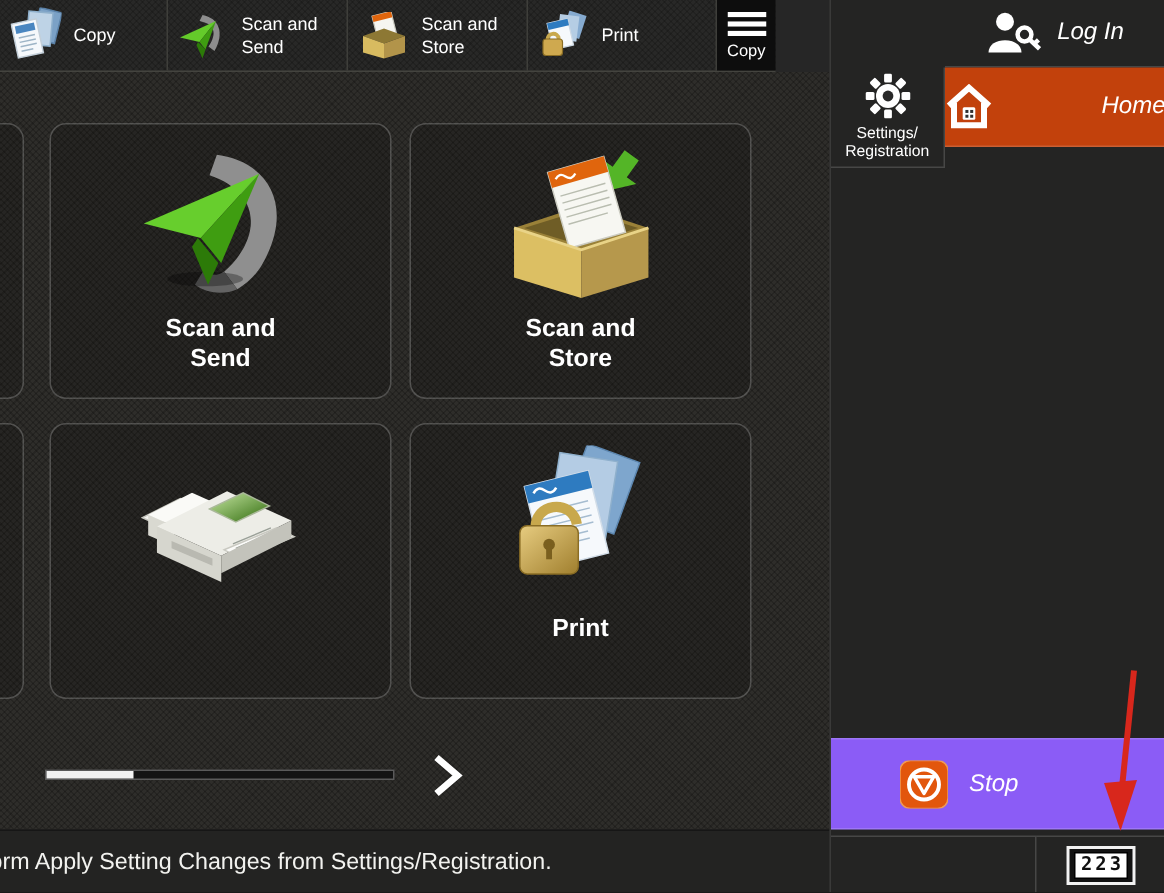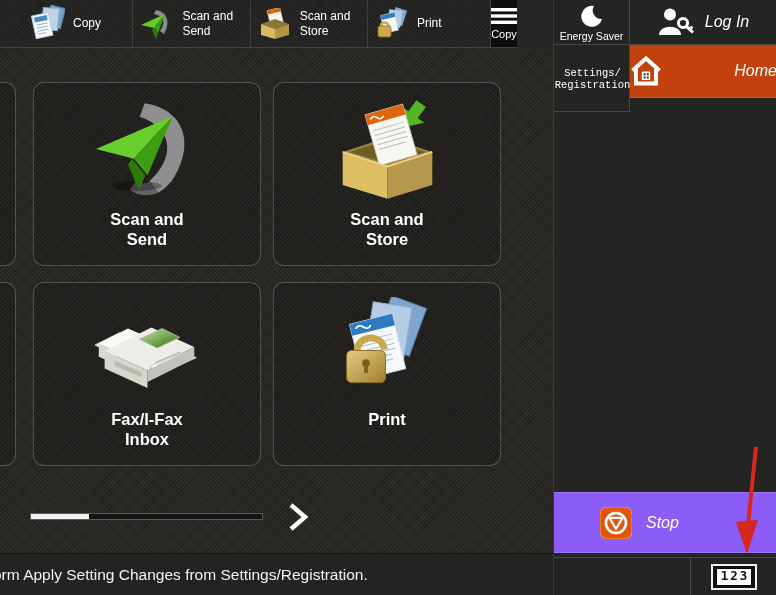--- a/index.html
+++ b/index.html
@@ -4,21 +4,21 @@
 <style>
   html,body{margin:0;padding:0;background:#111;}
   .screen{position:relative;width:776px;height:595px;overflow:hidden;background:#262626;
     font-family:"Liberation Sans",sans-serif;color:#fff;-webkit-font-smoothing:antialiased;}
 
   
   .tabbar{position:absolute;left:0;top:0;width:517px;height:48px;display:flex;
     background-color:#282827;
     background-image:repeating-linear-gradient(45deg,rgba(0,0,0,.16) 0 1px,transparent 1px 3px),
                      repeating-linear-gradient(-45deg,rgba(0,0,0,.16) 0 1px,transparent 1px 3px);
-    border-bottom:1px solid #44443f;box-sizing:border-box;padding-left:24px;}
+    border-bottom:1px solid #44443f;box-sizing:border-box;}
   .tab{height:100%;display:flex;align-items:center;gap:8px;padding-left:7px;
     border-right:1px solid #3e3e3a;box-sizing:border-box;cursor:pointer;}
   .tab.t0{width:112px}.tab.t1{width:120px}.tab.t2{width:120px}.tab.t3{width:126px}
   .tablabel{font-size:12px;line-height:1.2;color:#fff;}
   .tablabel span{display:block;}
   .menu-btn{flex:1;height:100%;background:#0d0d0d;display:flex;flex-direction:column;
     align-items:center;justify-content:center;gap:4px;cursor:pointer;}
   .menu-label{font-size:11px;color:#fff;}
 
   
@@ -47,22 +47,22 @@
   .status-text{font-size:15.5px;color:#f2f2ef;margin-left:-7px;white-space:nowrap;}
 
   
   .rightpanel{position:absolute;left:553px;top:0;width:223px;height:595px;background:#242423;
     border-left:1px solid rgba(255,255,255,.10);box-sizing:border-box;}
   .cell{position:absolute;box-sizing:border-box;display:flex;align-items:center;justify-content:center;cursor:pointer;}
   .cell-es{left:0;top:0;width:76px;height:45px;flex-direction:column;padding-top:3px;
     border-right:1px solid rgba(255,255,255,.16);border-bottom:1px solid rgba(255,255,255,.16);}
   .cell-li{left:76px;top:0;width:147px;height:45px;gap:11px;
     border-bottom:1px solid rgba(255,255,255,.16);}
-  .cell-sr{left:0;top:45px;width:76px;height:67px;gap:2px;
-    border-right:1px solid rgba(255,255,255,.16);border-bottom:1px solid rgba(255,255,255,.16);font-family:Liberation Mono, monospace;}
+  .cell-sr{left:0;top:45px;width:76px;height:67px;flex-direction:column;gap:2px;
+    border-right:1px solid rgba(255,255,255,.16);border-bottom:1px solid rgba(255,255,255,.16);}
   .cell-home{left:76px;top:45px;width:147px;height:53px;gap:13px;background:#c2410c;
     border-bottom:1px solid rgba(255,255,255,.16);justify-content:space-between;}
   .smalllabel{font-size:10.5px;line-height:1.18;text-align:center;margin-top:2px;}
   .smalllabel span{display:block;}
   .biglabel{font-size:16px;font-style:italic;}
   .stop-row{left:0;top:492px;width:223px;height:61px;background:#8b5cf6;justify-content:flex-start;
     padding-left:46px;gap:14px;border-top:1px solid rgba(255,255,255,.16);
     border-bottom:1px solid rgba(255,255,255,.16);}
   .cell-bl{left:0;top:557px;width:137px;height:38px;
     border-top:1px solid rgba(255,255,255,.16);border-right:1px solid rgba(255,255,255,.16);}
@@ -225,24 +225,20 @@
           <polygon points="8,44 26,52 26,66 8,58" fill="#d9d9d1"></polygon>
           <polygon points="14,52 62,28 106,48 58,72" fill="#edede7"></polygon>
           <polygon points="50,40 73,29 91,38 68,49" fill="url(#scr)" stroke="#aab89a"></polygon>
           <polygon points="60,68 96,53 108,59 72,74" fill="#fbfbf9" stroke="#c9c9c1"></polygon>
           <path d="M68 67 l26 -11 M70 70 l26 -11 M66 64 l26 -11" stroke="#9aa098" stroke-width="1" fill="none"></path>
           <polygon points="14,52 58,72 58,90 14,70" fill="#d6d6ce"></polygon>
           <polygon points="58,72 106,48 106,60 58,84" fill="#c3c3bb"></polygon>
           <polygon points="24,62 52,74 52,79 24,67" fill="#b9b9b1"></polygon>
         </svg>
       </div>
-      <div class="tlabel">
-        <span>Fax/I-Fax</span>
-          <span>Inbox</span>
-      </div>
     </div>
 
     <div class="tile pos-d">
       <div class="art">
         <svg width="112" height="104" viewBox="0 0 115 105">
           <defs>
             <linearGradient id="gold" x1="0" y1="0" x2="1" y2="1">
               <stop offset="0" stop-color="#e7cc80"></stop>
                 <stop offset="1" stop-color="#a07f2e"></stop>
             </linearGradient>
@@ -281,26 +277,20 @@
       </svg>
     </div>
   </div>
 
   <div class="statusbar">
     <span class="status-text">orm Apply Setting Changes from Settings/Registration.</span>
   </div>
 
   <div class="rightpanel">
 
-    <div class="cell cell-es">
-      <svg width="23" height="23" viewBox="0 0 24 24">
-        <path d="M14.5 1 A 11 11 0 1 0 23 14.5 A 9 9 0 0 1 14.5 1 Z" fill="#fff"></path>
-      </svg>
-      <div class="smalllabel">Energy Saver</div>
-    </div>
 
     <div class="cell cell-li">
       <svg width="36" height="28" viewBox="0 0 36 28">
         <circle cx="12" cy="6.5" r="6" fill="#fff"></circle>
         <path d="M1 27 C1 16 23 16 23 27 Z" fill="#fff"></path>
         <circle cx="25" cy="15" r="4.6" fill="none" stroke="#fff" stroke-width="3"></circle>
         <path d="M28.3 18.3 L35 24.5 M31.5 21.3 L34.3 18.6" stroke="#fff" stroke-width="3" fill="none"></path>
       </svg>
       <span class="biglabel">Log In</span>
     </div>
@@ -360,21 +350,21 @@
         <polygon points="16,22 9.5,10.8 22.5,10.8" fill="none" stroke="#fff" stroke-width="2.3" stroke-linejoin="round"></polygon>
       </svg>
       <span class="biglabel">Stop</span>
     </div>
 
     <div class="cell cell-bl"></div>
 
     <div class="cell cell-br">
       <div class="counter-outer">
         <div class="counter-inner">
-          <span>123</span>
+          <span>223</span>
         </div>
       </div>
     </div>
   </div>
 
   <svg class="red-arrow" width="66" height="120" viewBox="0 0 66 120">
     <line x1="46" y1="6" x2="38" y2="84" stroke="#d8271c" stroke-width="4"></line>
     <polygon points="26,81 48,79 37,113" fill="#d8271c"></polygon>
   </svg>
 

